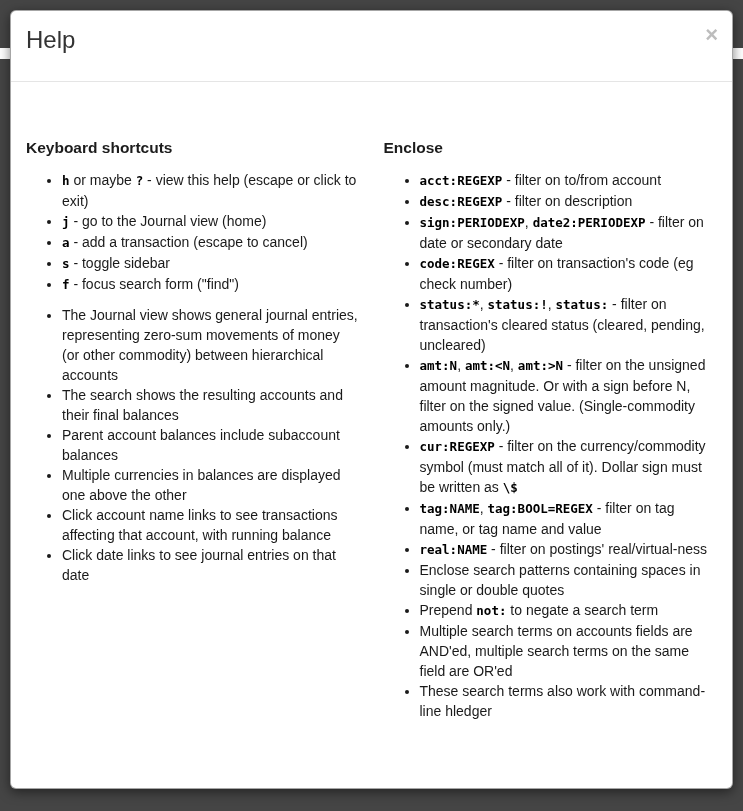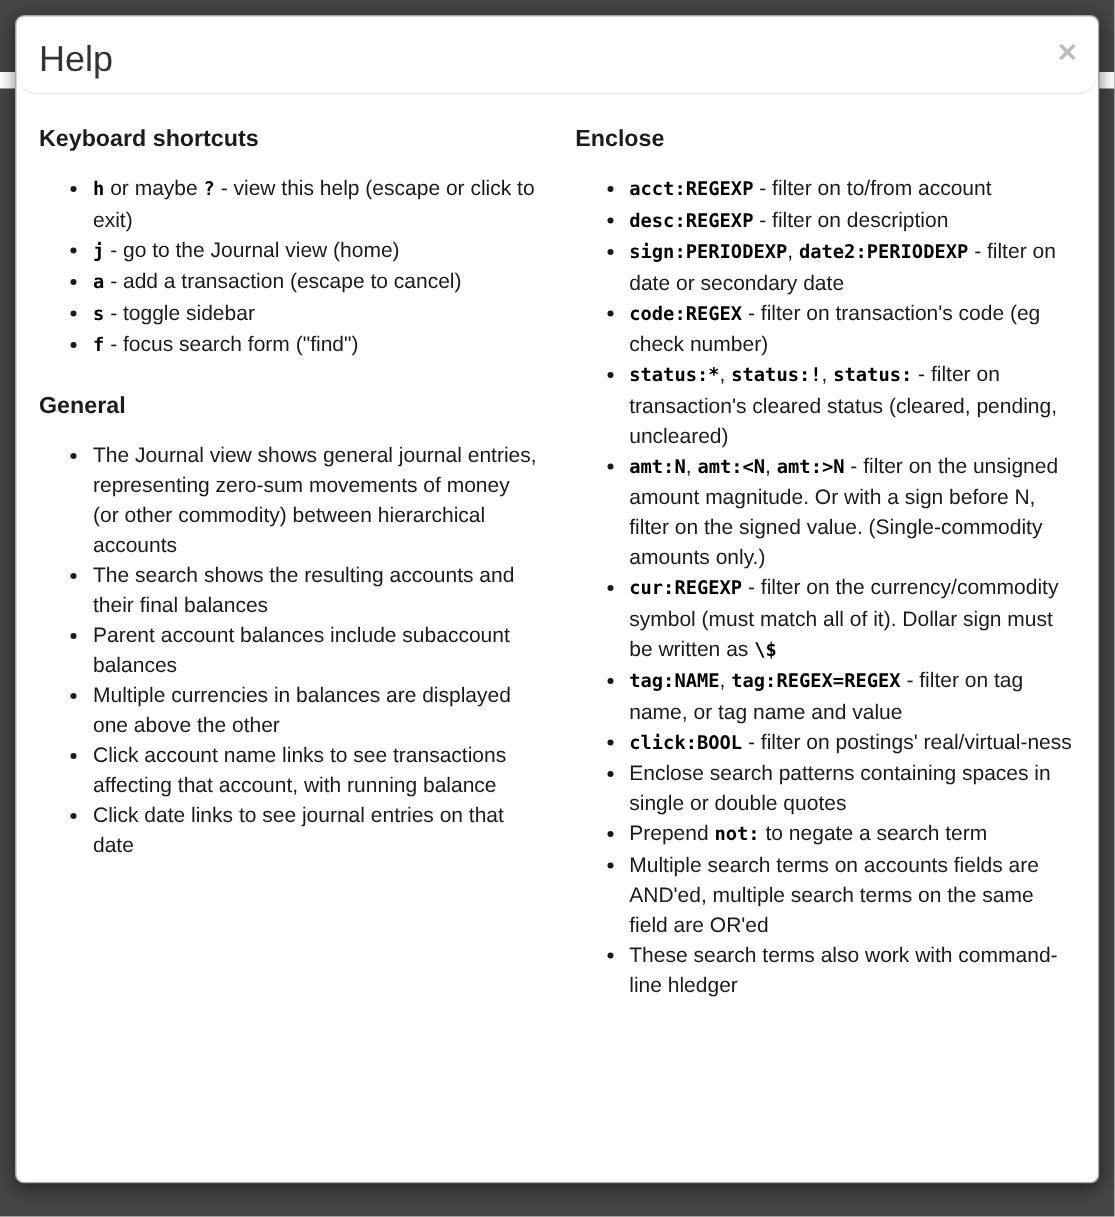--- a/index.html
+++ b/index.html
@@ -39,39 +39,38 @@
   .modal {
     position:absolute; left:10px; top:10px; width:723px; height:779px;
     background:#ffffff;
     border:1px solid rgba(0,0,0,.35);
     border-radius:6px;
     box-shadow:0 3px 12px rgba(0,0,0,.5);
     overflow:hidden;
   }
   .modal-header {
     position:relative;
-    padding:14px 15px 7px 15px;
+    padding:14px 15px 26px 15px;
     border-bottom:1px solid var(--divider,#e5e5e5);
-    border-radius:14px;
   }
   .modal-title {
     font-size:24px; font-weight:500; color:#333; line-height:30px;
   }
   .modal-close {
     position:absolute; right:14px; top:14px;
     background:none; border:none; cursor:pointer;
     font-size:22px; font-weight:bold; line-height:20px;
     color:#bdbdbd;
     font-family:"Liberation Sans", sans-serif;
   }
   .modal-body {
     display:flex;
     padding:15px 15px 15px 15px;
   }
-  .help-col { width:50%; }
+  .help-col { width:50%;margin-top:36px; }
   .help-col-left  { padding-right:12px; }
   .help-col-right { padding-left:12px; }
 
   .help-col h4 {
     font-size:15.5px; font-weight:bold; color:#1c1c1c;
     margin:22px 0 13px 0;
   }
   .help-col h4:first-child { margin-top:6px; }
   .help-col ul {
     margin:0 0 10px 0;
@@ -109,42 +108,41 @@
   <div class="modal-body">
     <div class="help-col help-col-left">
         <h4>Keyboard shortcuts</h4>
         <ul>
           <li><code>h</code> or maybe <code>?</code> - view this help (escape or click to exit)</li>
           <li><code>j</code> - go to the Journal view (home)</li>
           <li><code>a</code> - add a transaction (escape to cancel)</li>
           <li><code>s</code> - toggle sidebar</li>
           <li><code>f</code> - focus search form ("find")</li>
         </ul>
-        <h4>General</h4>
         <ul>
           <li>The Journal view shows general journal entries, representing zero-sum movements of money (or other commodity) between hierarchical accounts</li>
           <li>The search shows the resulting accounts and their final balances</li>
           <li>Parent account balances include subaccount balances</li>
           <li>Multiple currencies in balances are displayed one above the other</li>
           <li>Click account name links to see transactions affecting that account, with running balance</li>
           <li>Click date links to see journal entries on that date</li>
         </ul>
       </div>
     <div class="help-col help-col-right">
         <h4>Enclose</h4>
         <ul>
           <li><code>acct:REGEXP</code> - filter on to/from account</li>
           <li><code>desc:REGEXP</code> - filter on description</li>
           <li><code>sign:PERIODEXP</code>, <code>date2:PERIODEXP</code> - filter on date or secondary date</li>
           <li><code>code:REGEX</code> - filter on transaction's code (eg check number)</li>
           <li><code>status:*</code>, <code>status:!</code>, <code>status:</code> - filter on transaction's cleared status (cleared, pending, uncleared)</li>
           <li><code>amt:N</code>, <code>amt:&lt;N</code>, <code>amt:&gt;N</code> - filter on the unsigned amount magnitude. Or with a sign before N, filter on the signed value. (Single-commodity amounts only.)</li>
           <li><code>cur:REGEXP</code> - filter on the currency/commodity symbol (must match all of it). Dollar sign must be written as <code>\$</code></li>
-          <li><code>tag:NAME</code>, <code>tag:REGEX=REGEX</code> - filter on tag name, or tag name and value</li>
-          <li><code>click:BOOL</code> - filter on postings' real/virtual-ness</li>
+          <li><code>tag:NAME</code>, <code>tag:BOOL=REGEX</code> - filter on tag name, or tag name and value</li>
+          <li><code>real:NAME</code> - filter on postings' real/virtual-ness</li>
           <li>Enclose search patterns containing spaces in single or double quotes</li>
           <li>Prepend <code>not:</code> to negate a search term</li>
           <li>Multiple search terms on accounts fields are AND'ed, multiple search terms on the same field are OR'ed</li>
           <li>These search terms also work with command-line hledger</li>
         </ul>
       </div>
   </div>
 </div>
 
 </body></html>

